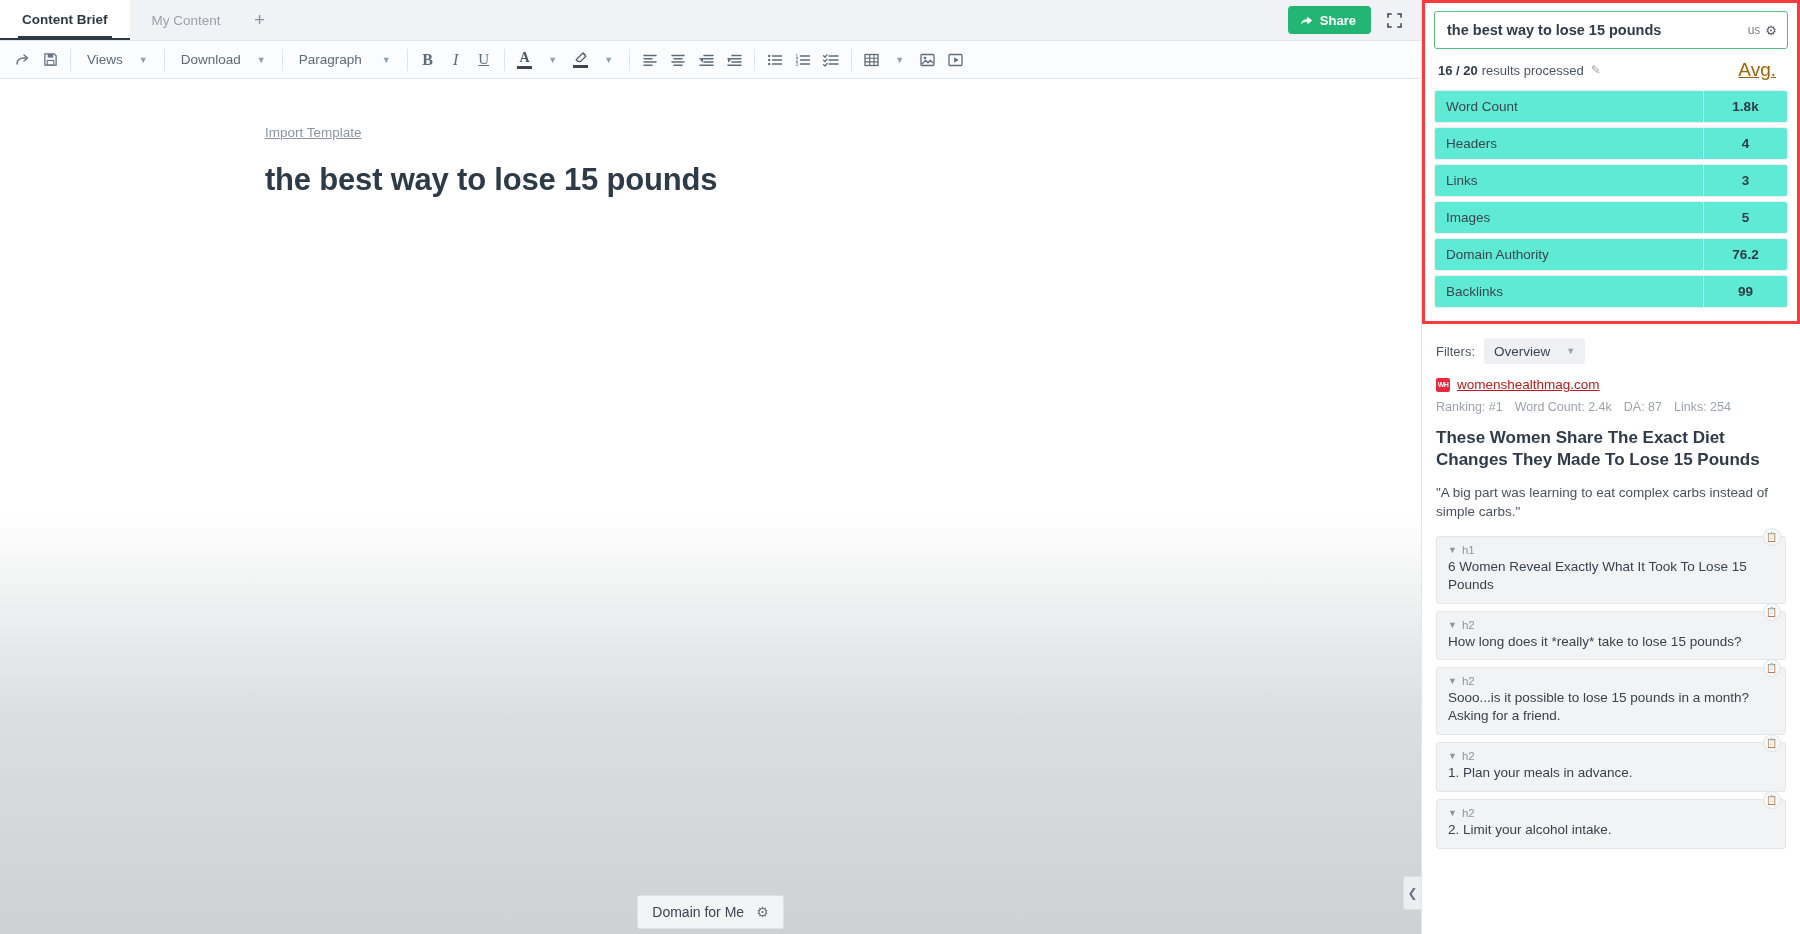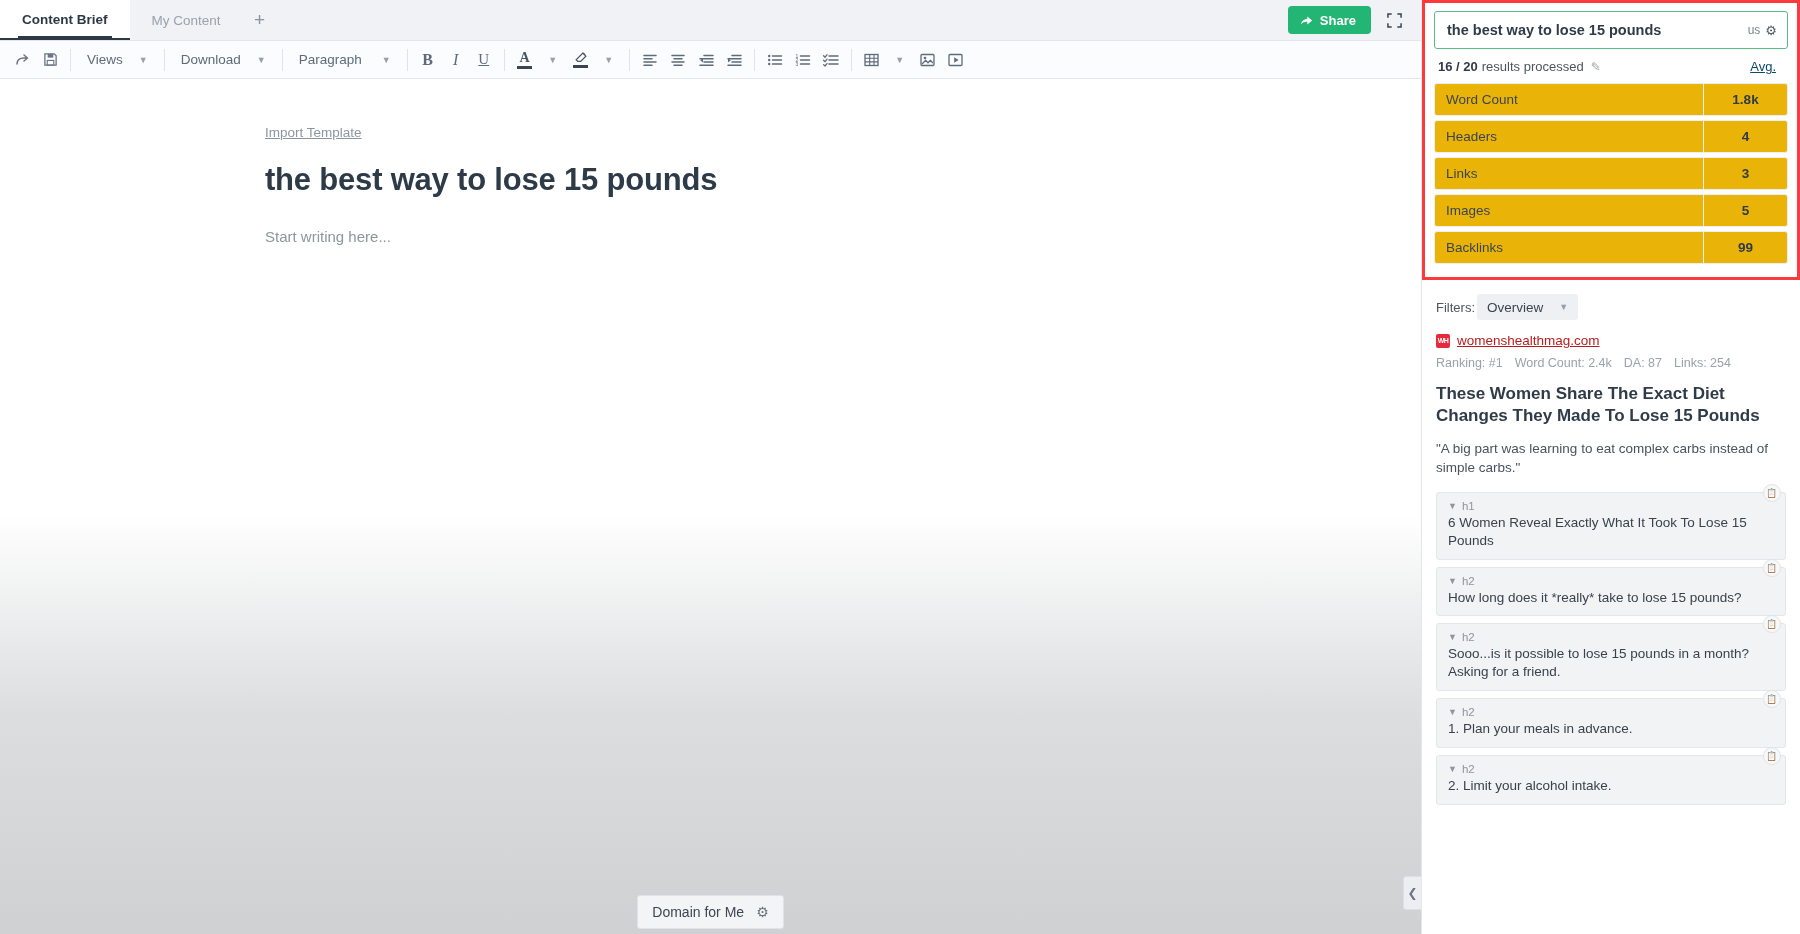--- a/index.html
+++ b/index.html
@@ -165,39 +165,39 @@
   .kw-locale{ font-size:12px; color:#7c848e; margin-right:5px; }
   .kw-gear{ font-size:13px; color:#555d66; cursor:pointer; }
 
   .results-row{
     display:flex; align-items:center;
     padding:10px 4px 9px 4px;
     font-size:13px; color:#4c5560;
   }
   .results-strong{ font-weight:bold; color:#2f3b48; margin-right:4px; }
   .pencil{ margin-left:7px; color:#9aa2ac; font-size:12px; cursor:pointer; }
-  .avg{ margin-left:auto; font-size:13px; color:#0c4a6e; padding-right:8px;text-decoration:underline; }
+  .avg{ margin-left:auto; font-size:19px; color:#a16207; padding-right:8px;text-decoration:underline; }
 
   .metric-row{
     display:flex; align-items:stretch;
     border:1px solid #eceef1; border-radius:3px;
-    margin-bottom:4px; height:33px; background:#eab308;
+    margin-bottom:4px; height:33px; background:#5eead4;
   }
   .metric-name{
     flex:1; display:flex; align-items:center;
     padding-left:11px; font-size:13.5px; color:#3b4551;
   }
   .metric-val{
     width:84px; display:flex; align-items:center; justify-content:center;
     font-size:13.5px; font-weight:bold; color:#2f3b48;
     border-left:1px solid #eceef1;
   }
 
   .filters-row{
-    display:flex; align-items:center; gap:2px;
+    display:flex; align-items:center; gap:9px;
     padding:14px 0 13px 14px;
   }
   .filters-label{ font-size:13px; color:#4c5560; }
   .filters-select{
     background:#eef0f3; border:none; border-radius:3px;
     height:26px; padding:0 10px;
     display:flex; align-items:center; gap:16px;
     font-size:13.5px; color:#3b4551; cursor:pointer;
   }
 
@@ -441,21 +441,20 @@
             <path d="M6.2 4.3l4.4 2.7-4.4 2.7z" fill="#5d6b7a"></path>
           </svg>
         </div>
       </div>
     </div>
 
     <div class="canvas">
       <div class="doc">
         <div class="import-tpl">Import Template</div>
         <div class="doc-title">the best way to lose 15 pounds</div>
-        <div class="doc-placeholder">Start writing here...</div>
       </div>
       <div class="canvas-fade"></div>
 
       <div class="writebar">
         <div class="writebar-inner">
           <span class="write-label">Domain for Me</span>
           <span class="write-gear">⚙</span>
         </div>
       </div>
 
@@ -490,20 +489,24 @@
           <div class="metric-name">Headers</div>
           <div class="metric-val">4</div>
         </div>
         <div class="metric-row">
           <div class="metric-name">Links</div>
           <div class="metric-val">3</div>
         </div>
         <div class="metric-row">
           <div class="metric-name">Images</div>
           <div class="metric-val">5</div>
+        </div>
+        <div class="metric-row">
+          <div class="metric-name">Domain Authority</div>
+          <div class="metric-val">76.2</div>
         </div>
         <div class="metric-row" style="margin-bottom:4px;">
           <div class="metric-name">Backlinks</div>
           <div class="metric-val">99</div>
         </div>
       </div>
     </div>
 
     <div class="filters-row">
       <span class="filters-label">Filters:</span>

